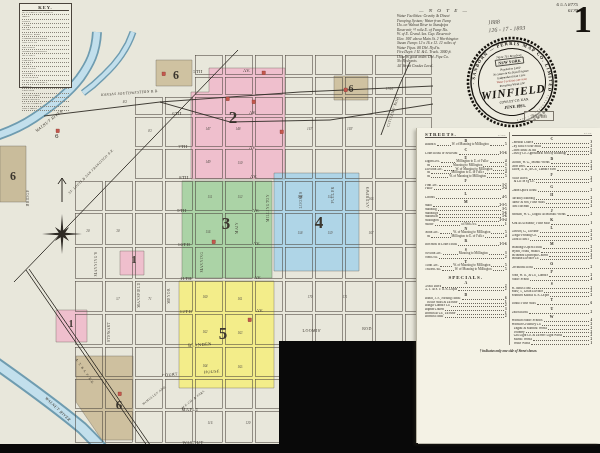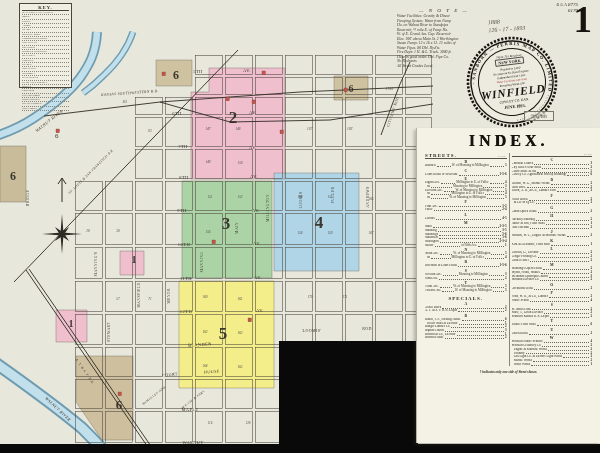--- a/index.html
+++ b/index.html
@@ -448,21 +448,20 @@
   <div class="abs handwriting">
     <div>1888</div>
     <div>126 - 17 - 1893</div>
   </div>
   <div class="abs date-stamp">
     <div class="ds1">RECEIVED</div>
     <div class="ds2">JUN 8 1893</div>
   </div>
 
   <div class="abs index-sheet">
-    <div class="index-title">INDEX.</div>
     <div class="index-cols">
       <div class="icol" id="index-left">
         <div class="col-head">
           <span class="streets-heading">STREETS.</span>
           <span class="page-label">PAGE</span>
         </div>
         <div id="streets-list">
             <div class="sec-letter">B</div>
             <div class="irow">
               <span class="n">Blanden</span>

